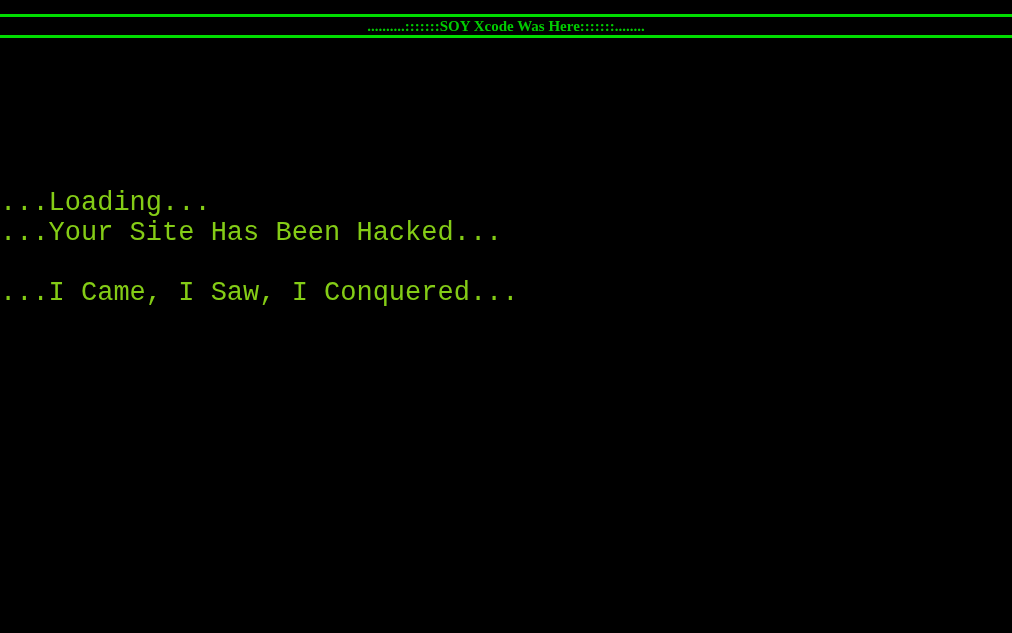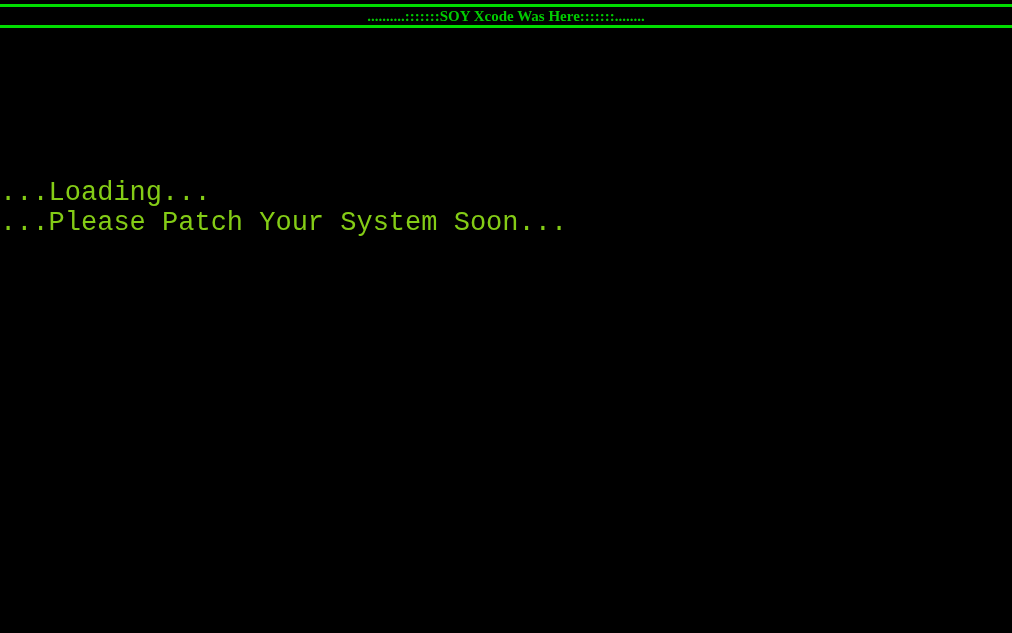--- a/index.html
+++ b/index.html
@@ -12,21 +12,21 @@
     width: 1012px;
     height: 633px;
     overflow: hidden;
     background: #000000;
     font-family: "Liberation Serif", serif;
   }
 
   
   .banner-wrap {
     width: 100%;
-    padding-top: 4px;
+    padding-top: 14px;
     box-sizing: border-box;
   }
   .banner-rule {
     width: 100%;
     height: 3px;
     background: #00dd00;
     line-height: 0;
     font-size: 0;
   }
   .banner-bar {
@@ -85,18 +85,19 @@
   <div class="banner-rule"></div>
   <div class="banner-bar">
     <span class="banner-text">..........:::::::SOY Xcode Was Here:::::::........</span>
   </div>
   <div class="banner-rule"></div>
 </div>
 
 <div class="screen">
   <div class="console">
     <span class="cline">...Loading...</span>
-    <span class="cline">...Please Patch Your System Soon...</span>
+    <span class="cline">...Your Site Has Been Hacked...</span>
     <span class="cline spacer"> </span>
+    <span class="cline">...I Came, I Saw, I Conquered...</span>
     <span class="cline spacer"> </span>
     <span class="cline spacer"> </span>
   </div>
 </div>
 
 </body></html>

